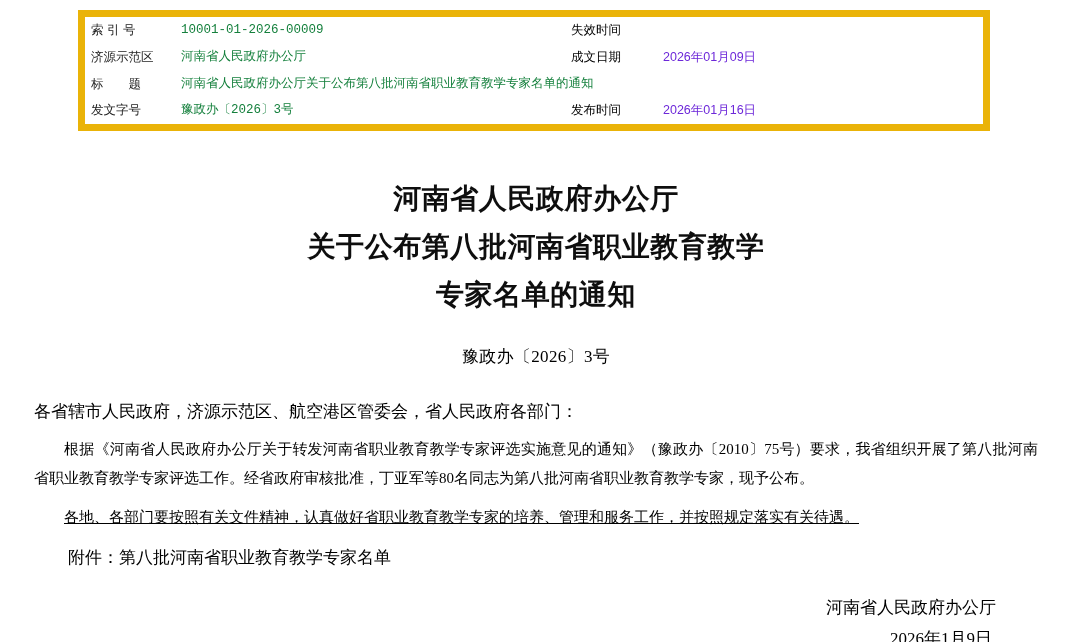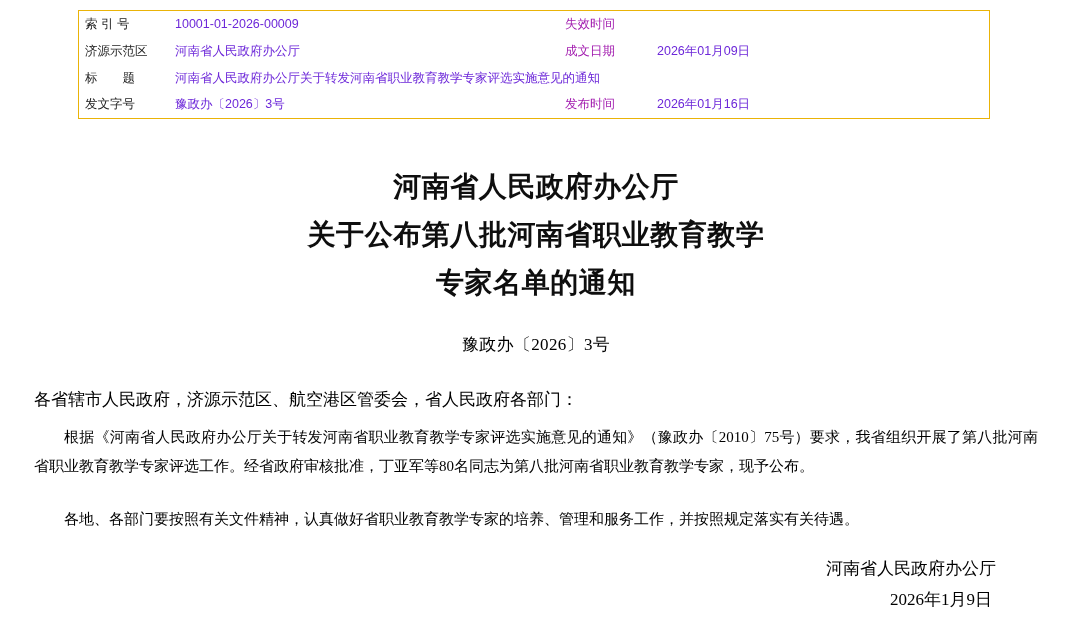--- a/index.html
+++ b/index.html
@@ -21,45 +21,46 @@
     box-sizing: border-box;
   }
 
   
   .meta-wrap {
     padding: 10px 90px 0 78px;
   }
   table.meta {
     width: 912px;
     border-collapse: collapse;
-    border: 1px solid #eab308;
+    border: 7px solid #eab308;
     font-family: "Liberation Sans", "DejaVu Sans", sans-serif;
     font-size: 12.5px;
     color: #1a1a1a;
   }
   table.meta td {
     padding: 4px 6px;
     vertical-align: middle;
     line-height: 1.5;
   }
   td.lbl {
     width: 78px;
     padding-left: 28px;
     white-space: nowrap;
     color: #222;
   }
   td.val {
     width: 378px;
     white-space: nowrap;
-    color: #6d28d9;
+    color: #15803d;
+    font-family: Liberation Mono, monospace;
   }
   td.lbl2 {
     width: 80px;
     white-space: nowrap;
-    color: #a21caf;
+    color: #000000;
   }
   td.val2 {
     white-space: nowrap;
     color: #6d28d9;
   }
   .title-row td.val {
     white-space: nowrap;
   }
 
   
@@ -91,21 +92,22 @@
     line-height: 1.9;
   }
   .doc-para {
     font-size: 15px;
     line-height: 1.95;
     text-indent: 2em;
     margin-top: 6px;
     text-align: justify;
   }
   .doc-para.tight {
-    margin-top: 24px;
+    margin-top: 10px;
+    text-decoration: underline;
   }
   .attach {
     font-size: 17px;
     line-height: 1.95;
     text-indent: 2em;
     margin-top: 8px;
   }
   .signoff {
     margin-top: 18px;
     text-align: right;
@@ -133,21 +135,21 @@
           <td class="val2"></td>
         </tr>
         <tr>
           <td class="lbl">济源示范区</td>
           <td class="val">河南省人民政府办公厅</td>
           <td class="lbl2">成文日期</td>
           <td class="val2">2026年01月09日</td>
         </tr>
         <tr class="title-row">
           <td class="lbl">标　　题</td>
-          <td class="val" colspan="3">河南省人民政府办公厅关于转发河南省职业教育教学专家评选实施意见的通知</td>
+          <td class="val" colspan="3">河南省人民政府办公厅关于公布第八批河南省职业教育教学专家名单的通知</td>
         </tr>
         <tr>
           <td class="lbl">发文字号</td>
           <td class="val">豫政办〔2026〕3号</td>
           <td class="lbl2">发布时间</td>
           <td class="val2">2026年01月16日</td>
         </tr>
       </tbody>
     </table>
   </div>
@@ -161,20 +163,21 @@
     </div>
 
     <div class="doc-number">豫政办〔2026〕3号</div>
 
     <div class="doc-salutation">各省辖市人民政府，济源示范区、航空港区管委会，省人民政府各部门：</div>
 
     <div class="doc-para">根据《河南省人民政府办公厅关于转发河南省职业教育教学专家评选实施意见的通知》（豫政办〔2010〕75号）要求，我省组织开展了第八批河南省职业教育教学专家评选工作。经省政府审核批准，丁亚军等80名同志为第八批河南省职业教育教学专家，现予公布。</div>
 
     <div class="doc-para tight">各地、各部门要按照有关文件精神，认真做好省职业教育教学专家的培养、管理和服务工作，并按照规定落实有关待遇。</div>
 
+    <div class="attach">附件：第八批河南省职业教育教学专家名单</div>
 
     <div class="signoff">
       <span class="org">河南省人民政府办公厅</span>
       <span class="date">2026年1月9日</span>
     </div>
 
   </div>
 </div>
 
 </body></html>

